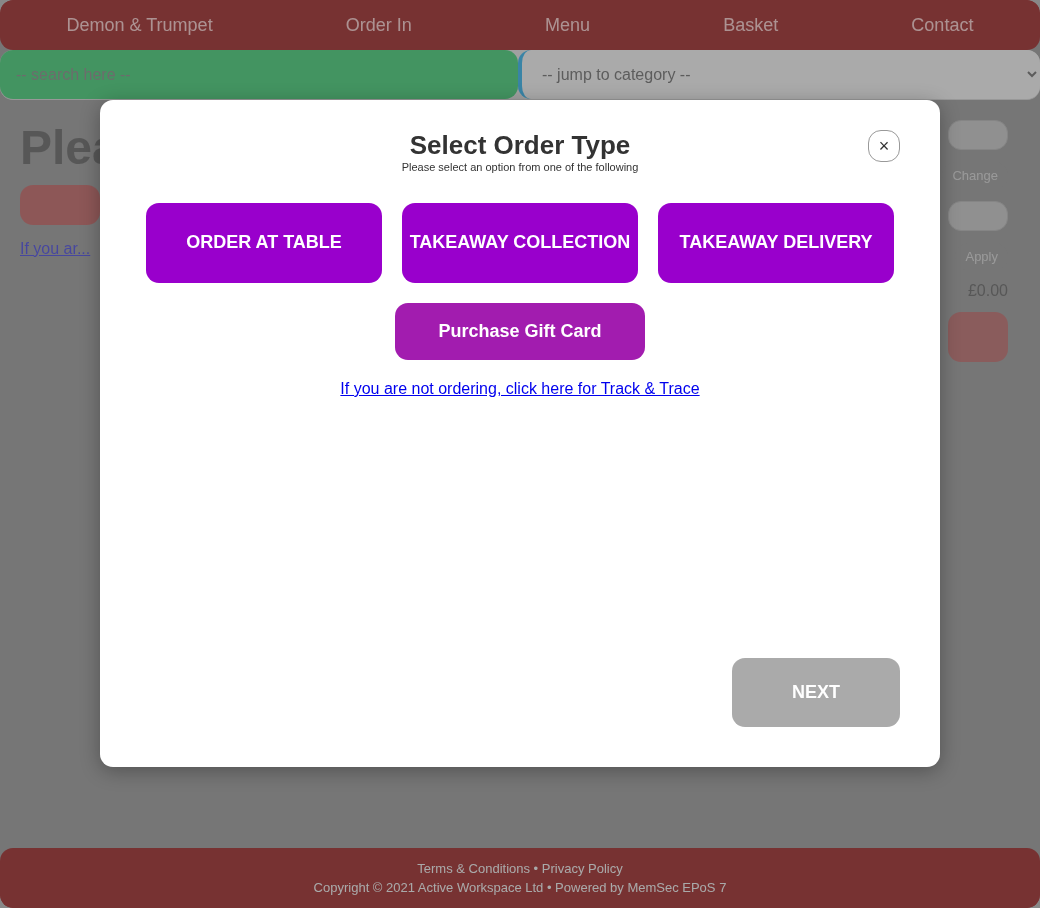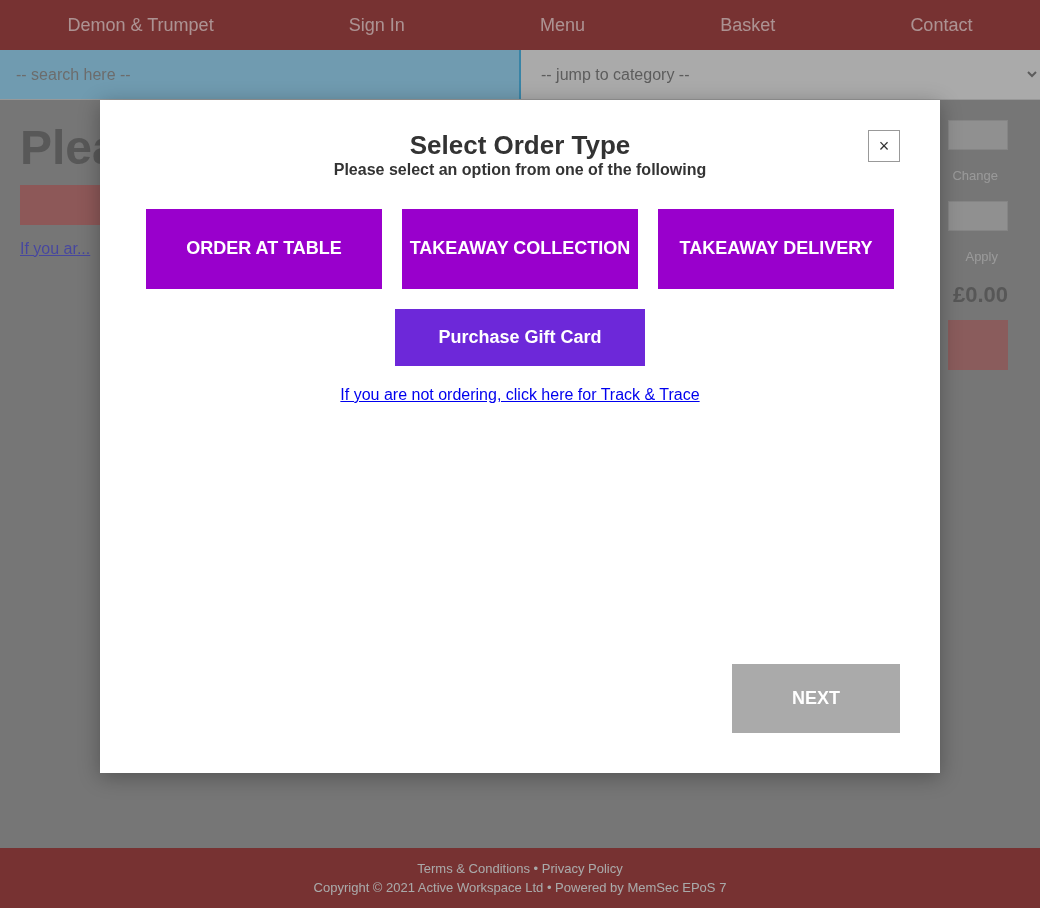--- a/index.html
+++ b/index.html
@@ -1,15 +1,15 @@
 <!DOCTYPE html>
 <html><head>
   <meta charset="utf-8">
   <style>
-    * { margin: 0; padding: 0; box-sizing: border-box; }
+    * { margin: 0; padding: 0; box-sizing: border-box; border-radius: 13px; }
     body {
       font-family: Arial, sans-serif;
       width: 1040px;
       height: 908px;
       overflow: hidden;
       background: #888;
       position: relative;
     }
 
     
@@ -34,30 +34,30 @@
       width: 100%;
       height: 50px;
       background: #ddd;
       border-bottom: 1px solid #ccc;
     }
     .search-bar input {
       flex: 1;
       padding: 8px 16px;
       font-size: 16px;
       border: none;
-      background: #7dd3fc;
+      background: #22c55e;
       color: #555;
       outline: none;
     }
     .search-bar select {
       flex: 1;
       padding: 8px 16px;
       font-size: 16px;
       border: none;
-      border-left: 2px solid #0ea5e9;
+      border-left: 4px solid #0ea5e9;
       background: #f0f0f0;
       color: #555;
       outline: none;
     }
 
     
     .page-content {
       padding: 20px;
       filter: blur(0px);
       opacity: 0.7;
@@ -111,23 +111,23 @@
       font-size: 13px;
     }
     .right-bg .apply-btn {
       background: #888;
       color: #ffffff;
       border: none;
       padding: 6px 10px;
       font-size: 13px;
     }
     .right-bg .price-text {
-      font-size: 22px;
+      font-size: 16px;
       color: #222;
-      font-weight: bold;
+      font-weight: normal;
     }
     .right-bg .red-block {
       background: #cc3333;
       width: 60px;
       height: 50px;
     }
 
     
     .overlay {
       position: absolute;
@@ -172,24 +172,23 @@
       border: 1px solid #999;
       cursor: pointer;
       font-size: 18px;
       display: flex;
       align-items: center;
       justify-content: center;
       color: #333;
     }
     .modal-subtitle {
       text-align: center;
-      font-size: 16px;
+      font-size: 11px;
       color: #333;
       margin-bottom: 30px;
-      font-weight: bold;
     }
 
     
     .order-buttons {
       display: flex;
       justify-content: center;
       gap: 20px;
       margin-bottom: 20px;
     }
     .order-btn {
@@ -208,21 +207,21 @@
       line-height: 1.3;
     }
 
     
     .gift-card-row {
       display: flex;
       justify-content: center;
       margin-bottom: 20px;
     }
     .gift-card-btn {
-      background: #6d28d9;
+      background: #a21caf;
       color: white;
       border: none;
       padding: 18px 33px;
       font-size: 18px;
       font-weight: bold;
       cursor: pointer;
       width: 250px;
     }
 
     
@@ -269,21 +268,21 @@
       justify-content: center;
       gap: 4px;
       font-size: 13px;
     }
   </style>
 </head>
 <body>
 
 <nav class="navbar">
   <a>Demon &amp; Trumpet</a>
-  <a>Sign In</a>
+  <a>Order In</a>
   <a>Menu</a>
   <a>Basket</a>
   <a>Contact</a>
 </nav>
 
 <div class="search-bar">
   <input type="text" placeholder="-- search here --" style="">
   <select>
     <option>-- jump to category --</option>
   </select>

